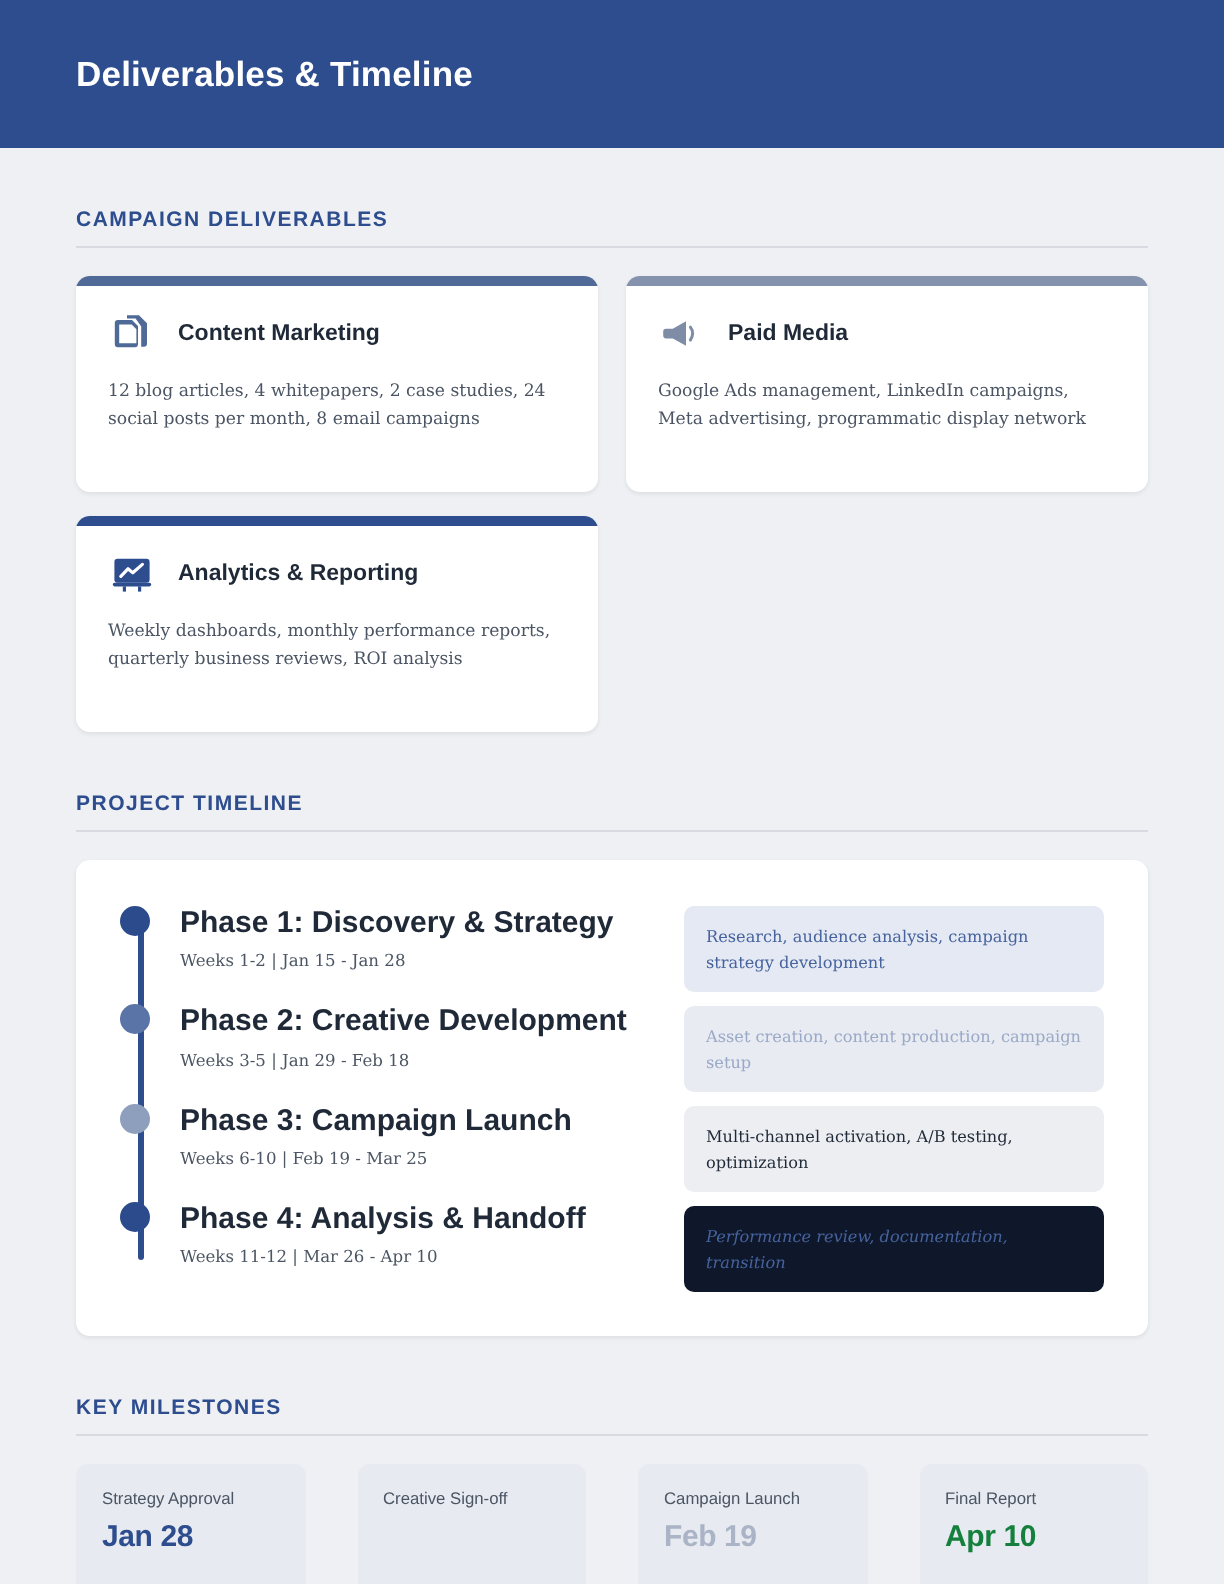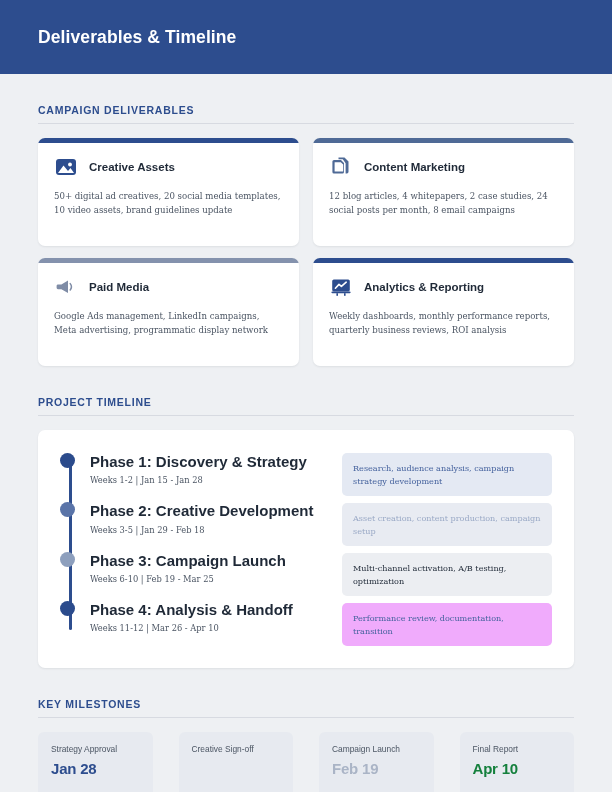--- a/index.html
+++ b/index.html
@@ -197,36 +197,20 @@
 </div>
 
 <div class="page">
 
   <div class="section-head">
     <div class="section-head-text">CAMPAIGN DELIVERABLES</div>
   </div>
 
   <div class="cards">
 
-    <div class="card">
-      <div class="card-bar" id="bar0" style="background: rgb(45, 77, 142);"></div>
-      <div class="card-inner">
-        <div class="card-head">
-          <div class="card-icon" id="ic0">
-            <svg width="22" height="22" viewBox="0 0 22 22">
-              <rect x="1" y="3" width="20" height="16" rx="3" fill="#2d4d8e"></rect>
-              <circle cx="15" cy="8.5" r="1.9" fill="#ffffff"></circle>
-              <path d="M3 17 L8.5 9.5 L13 15 L15.5 12 L19 17 Z" fill="#ffffff"></path>
-            </svg>
-          </div>
-          <div class="card-title">Creative Assets</div>
-        </div>
-        <div class="card-desc">50+ digital ad creatives, 20 social media templates, 10 video assets, brand guidelines update</div>
-      </div>
-    </div>
 
     <div class="card">
       <div class="card-bar" id="bar1" style="background: rgb(79, 106, 150);"></div>
       <div class="card-inner">
         <div class="card-head">
           <div class="card-icon" id="ic1">
             <svg width="22" height="22" viewBox="0 0 22 22">
               <path d="M4 4 h7 l3 3 v9 a1.6 1.6 0 0 1 -1.6 1.6 H4 A1.6 1.6 0 0 1 2.4 16 V5.6 A1.6 1.6 0 0 1 4 4 Z" fill="#4f6a96"></path>
               <path d="M8.5 1.6 h6 l4 4 v10.2 a1.6 1.6 0 0 1 -1.6 1.6 h-1.3 V7.2 L12.8 3.2 H8.5 Z" fill="#4f6a96"></path>
               <path d="M4.6 6.2 h6.2 l2.4 2.4 v7 H4.6 Z" fill="#ffffff"></path>
@@ -305,21 +289,21 @@
         <div class="phase-dot" id="dot3" style="background: rgb(43, 75, 140);"></div>
         <div class="phase-title">Phase 4: Analysis &amp; Handoff</div>
         <div class="phase-meta">Weeks 11-12 | Mar 26 - Apr 10</div>
       </div>
     </div>
 
     <div class="timeline-right">
       <div class="note" id="note0" style="background: rgb(228, 233, 243); color: rgb(70, 99, 158);">Research, audience analysis, campaign strategy development</div>
       <div class="note" id="note1" style="background: rgb(232, 235, 242); color: rgb(154, 169, 198);">Asset creation, content production, campaign setup</div>
       <div class="note" id="note2" style="background: rgb(236, 238, 242); color: rgb(31, 41, 55);">Multi-channel activation, A/B testing, optimization</div>
-      <div class="note" id="note3" style="background: #f0abfc; color: rgb(70, 99, 158);">Performance review, documentation, transition</div>
+      <div class="note" id="note3" style="background: #0f172a; color: rgb(70, 99, 158); font-style: italic;">Performance review, documentation, transition</div>
     </div>
   </div>
 
   <div class="section-head">
     <div class="section-head-text">KEY MILESTONES</div>
   </div>
 
   <div class="milestones">
     <div class="milestone">
       <div class="milestone-label">Strategy Approval</div>

